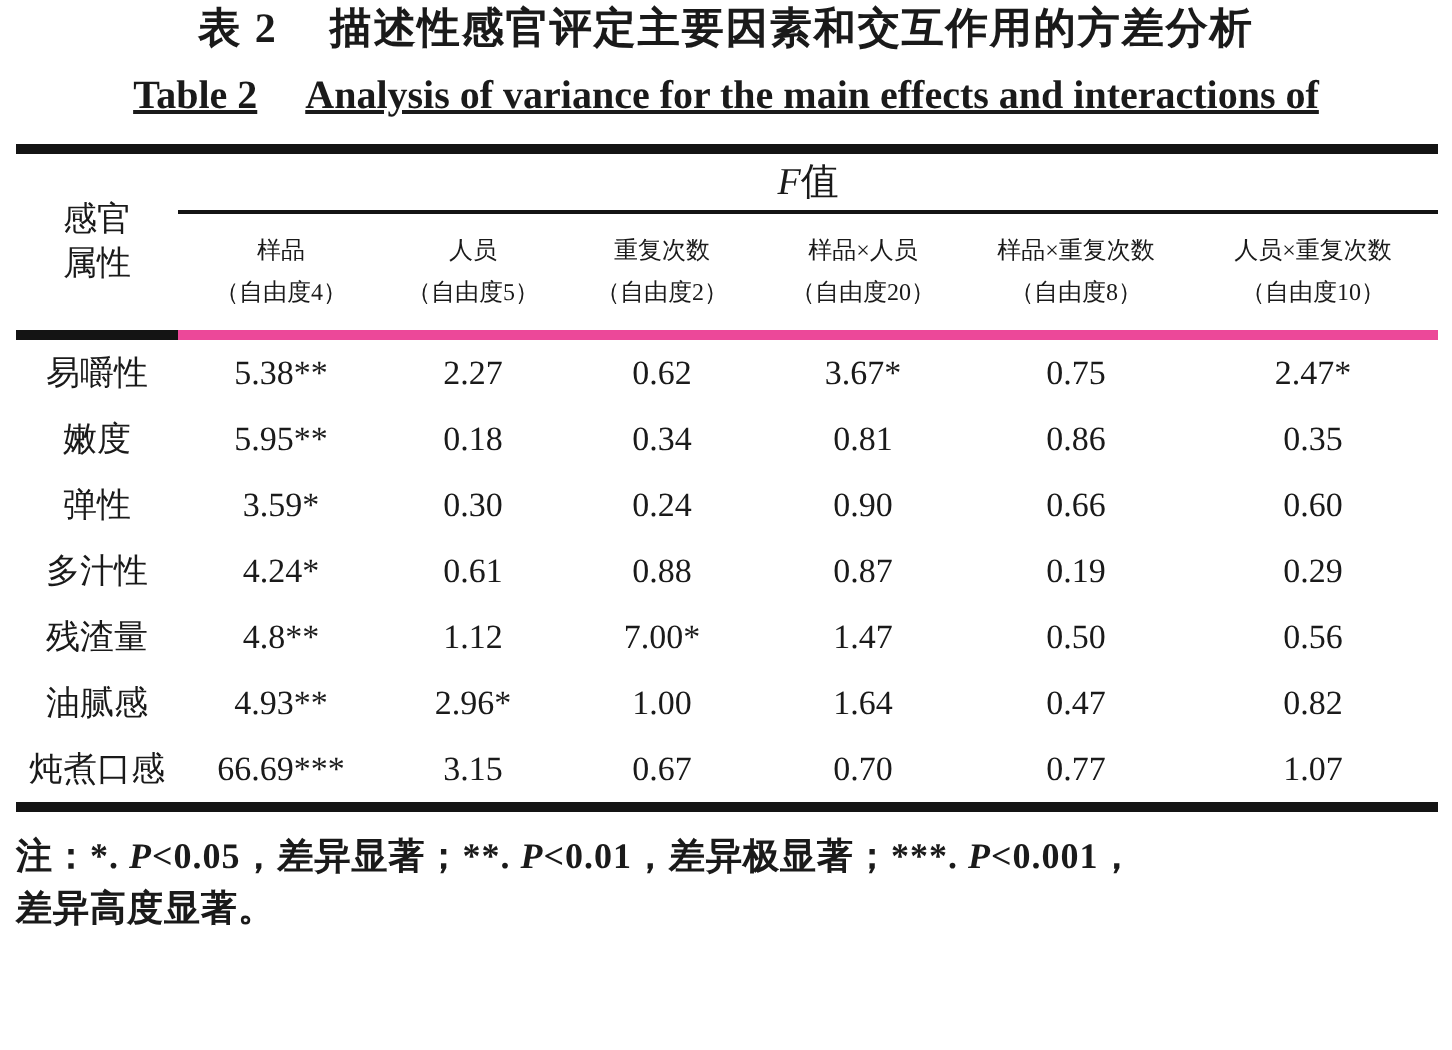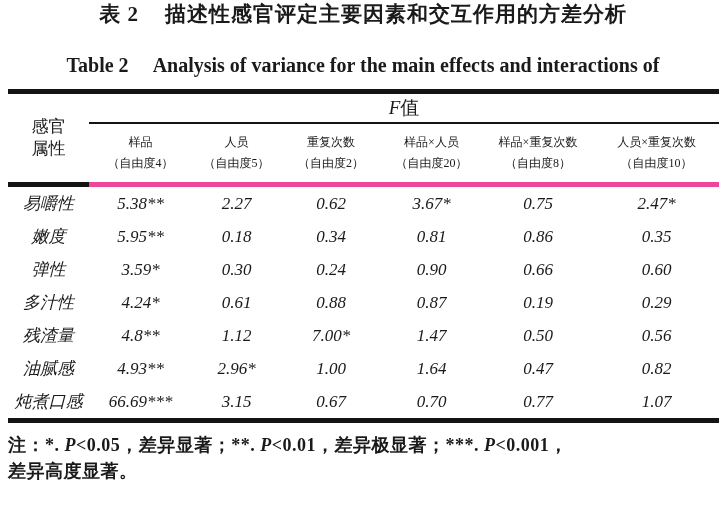--- a/index.html
+++ b/index.html
@@ -26,21 +26,22 @@
     letter-spacing: 1px;
   }
   .title-zh .t-gap {
     display: inline-block;
     width: 26px;
   }
   .title-en {
     font-size: 20px;
     font-weight: bold;
     line-height: 31px;
-    margin-top: 22px;
+    margin-top: 5px;
+    text-decoration: underline;
   }
   .title-en .t-gap {
     display: inline-block;
     width: 24px;
   }
   table.anova {
     border-collapse: collapse;
     table-layout: fixed;
     width: 711px;
     margin: 8px 0 0 8px;
@@ -67,21 +68,20 @@
     height: 58px;
     font-size: 12px;
     line-height: 21px;
   }
   th.attr-head {
     border-bottom: 5px solid #141414;
   }
   tbody th, tbody td {
     height: 33px;
     font-size: 17px;
-    font-style: italic;
   }
   tbody th {
     font-weight: normal;
   }
   .it {
     font-style: italic;
   }
   .footnote {
     margin: 9px 6px 0 8px;
     font-size: 18px;

